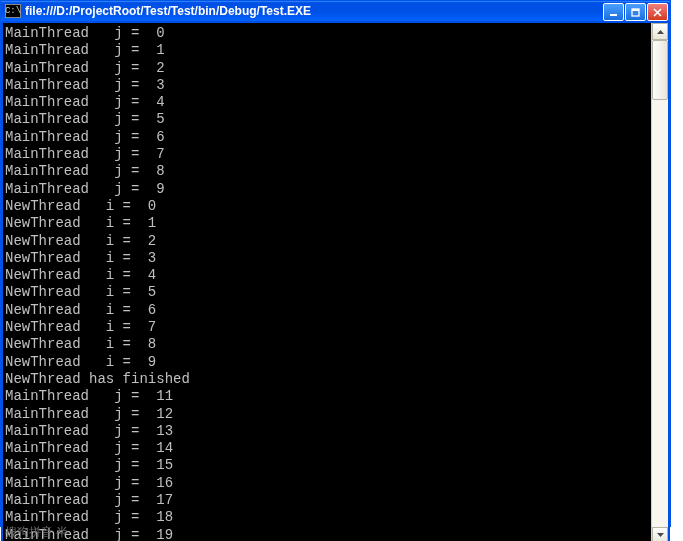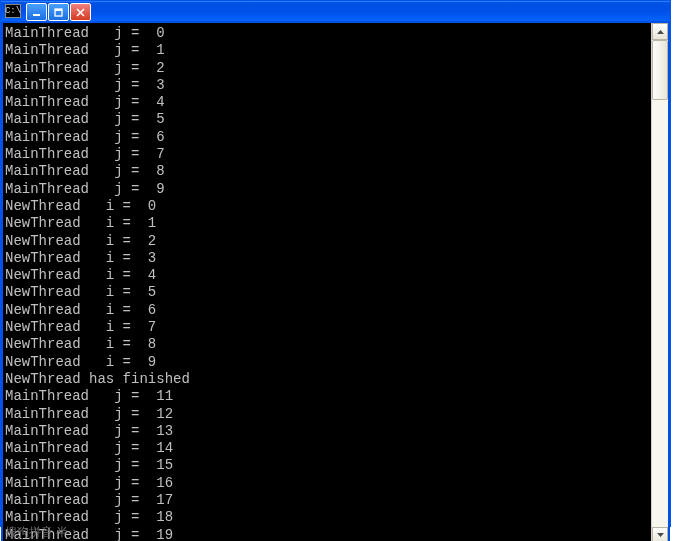--- a/index.html
+++ b/index.html
@@ -122,20 +122,21 @@
   font-family: Liberation Serif, serif;
   background: transparent;
 }
 </style>
 </head>
 <body>
 
 <div class="window">
   <div class="titlebar">
     <div class="titlebar-icon">C:\</div>
+    <div class="title-text">file:///D:/ProjectRoot/Test/Test/bin/Debug/Test.EXE</div>
     <div class="win-buttons">
       <div class="win-btn">
         <svg width="9" height="9" viewBox="0 0 9 9">
             <rect x="1" y="6" width="7" height="2" fill="#fff"></rect>
           </svg>
       </div>
       <div class="win-btn">
         <svg width="9" height="9" viewBox="0 0 9 9">
             <rect x="1" y="1" width="7" height="7" fill="none" stroke="#fff" stroke-width="1.3"></rect>
             <rect x="1" y="1" width="7" height="2" fill="#fff"></rect>

